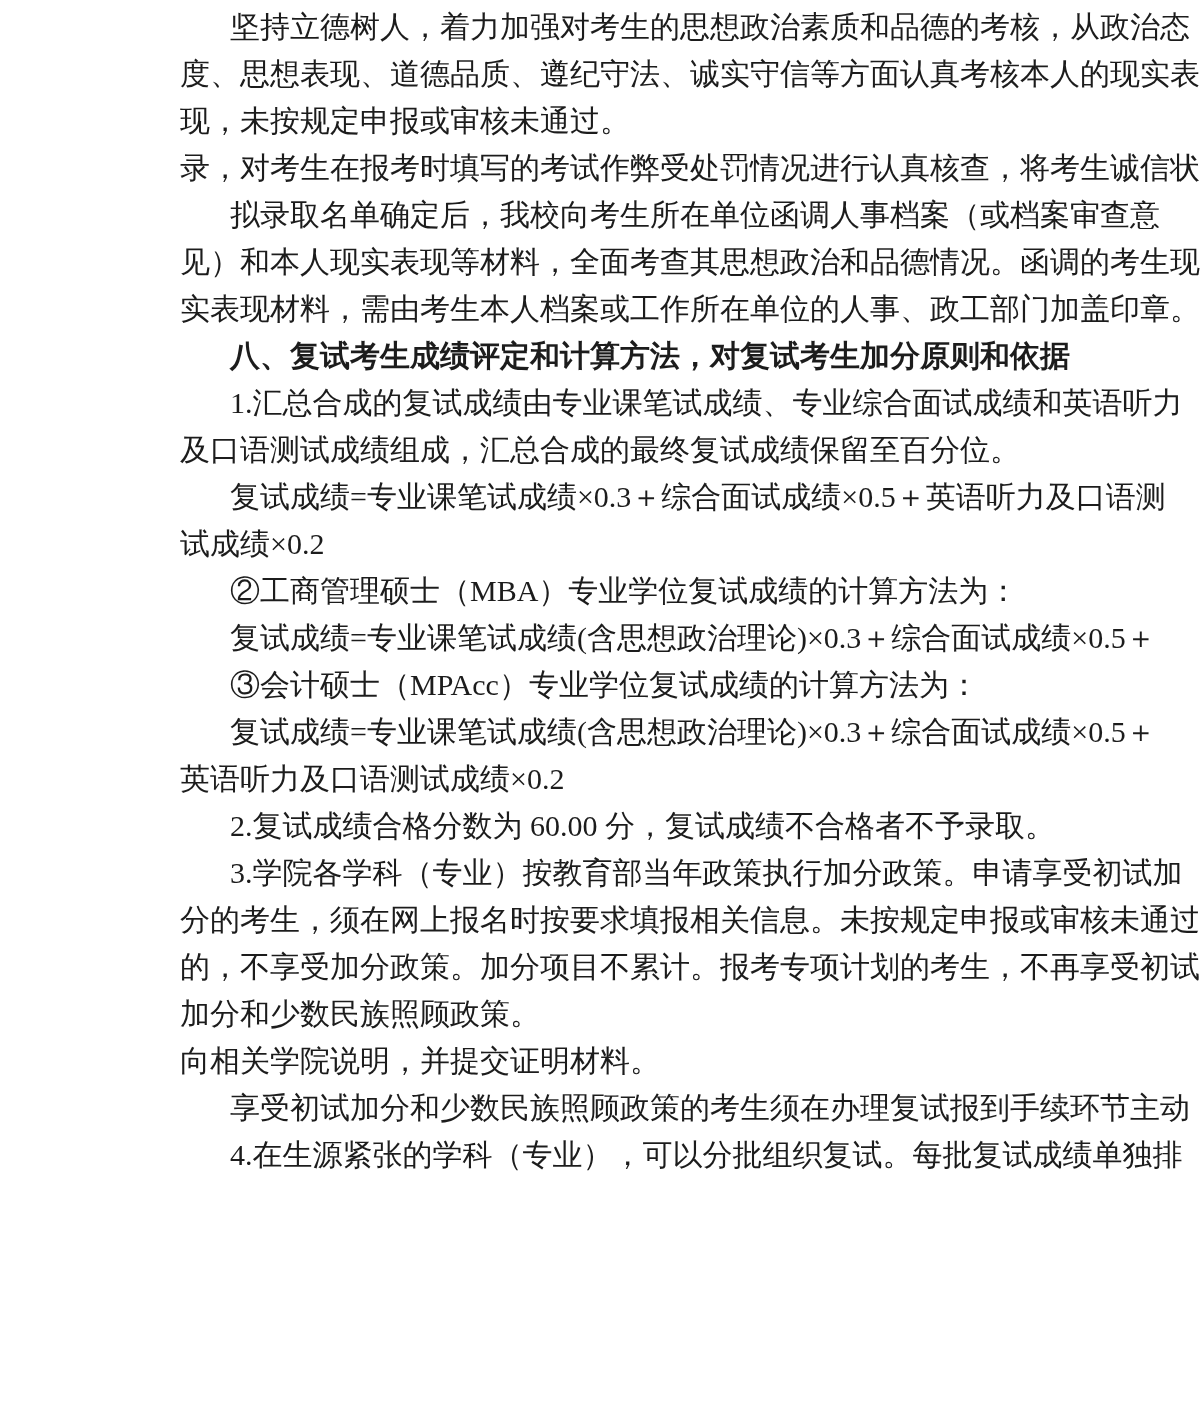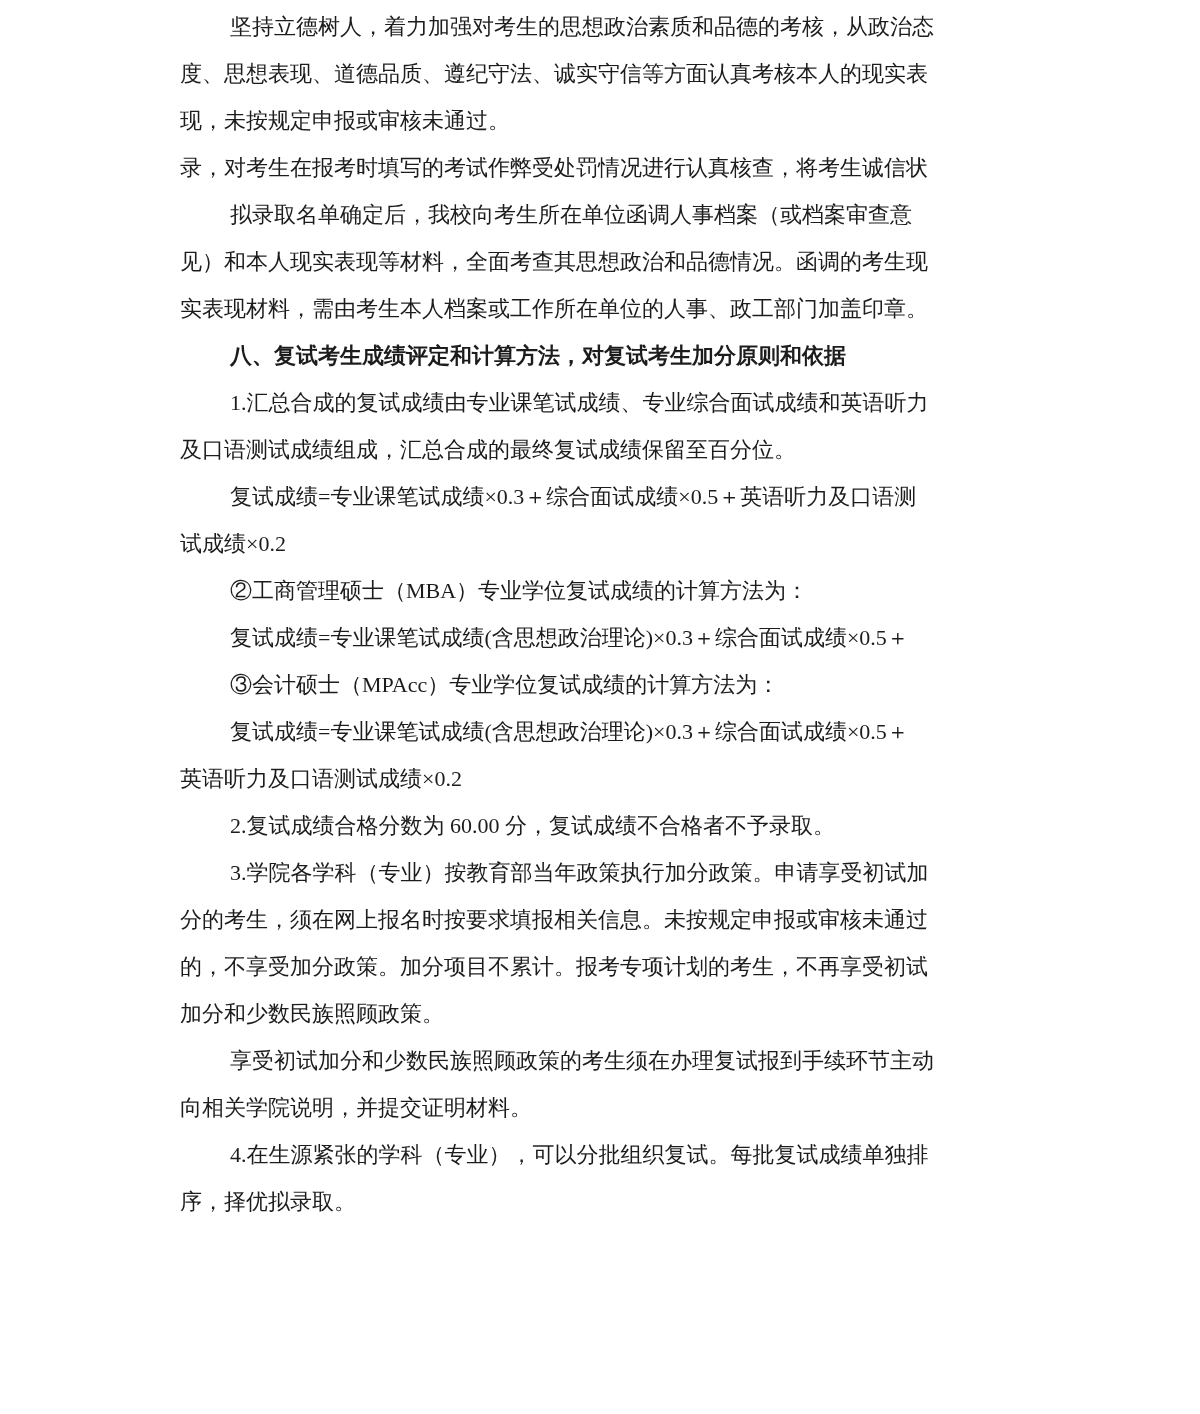--- a/index.html
+++ b/index.html
@@ -13,21 +13,21 @@
     width: 1200px;
     height: 1414px;
     background: #ffffff;
     padding: 3px 178px 0 180px;
     font-family: "Liberation Serif", "DejaVu Serif", serif;
     color: #1c1c1c;
   }
   .line {
     height: 47px;
     line-height: 47px;
-    font-size: 22px;
+    font-size: 30px;
     white-space: nowrap;
     letter-spacing: 0px;
   }
   .indent { padding-left: 50px; }
   .bold { font-weight: bold; }
 </style>
 </head>
 <body>
 
 <div class="page">
@@ -46,17 +46,16 @@
   <div class="line indent">②工商管理硕士（MBA）专业学位复试成绩的计算方法为：</div>
   <div class="line indent">复试成绩=专业课笔试成绩(含思想政治理论)×0.3＋综合面试成绩×0.5＋</div>
   <div class="line indent">③会计硕士（MPAcc）专业学位复试成绩的计算方法为：</div>
   <div class="line indent">复试成绩=专业课笔试成绩(含思想政治理论)×0.3＋综合面试成绩×0.5＋</div>
   <div class="line">英语听力及口语测试成绩×0.2</div>
   <div class="line indent">2.复试成绩合格分数为 60.00 分，复试成绩不合格者不予录取。</div>
   <div class="line indent">3.学院各学科（专业）按教育部当年政策执行加分政策。申请享受初试加</div>
   <div class="line">分的考生，须在网上报名时按要求填报相关信息。未按规定申报或审核未通过</div>
   <div class="line">的，不享受加分政策。加分项目不累计。报考专项计划的考生，不再享受初试</div>
   <div class="line">加分和少数民族照顾政策。</div>
+  <div class="line">向相关学院说明，并提交证明材料。</div>
   <div class="line indent">享受初试加分和少数民族照顾政策的考生须在办理复试报到手续环节主动</div>
-  <div class="line">向相关学院说明，并提交证明材料。</div>
   <div class="line indent">4.在生源紧张的学科（专业），可以分批组织复试。每批复试成绩单独排</div>
-  <div class="line">序，择优拟录取。</div>
 </div>
 
 </body></html>

